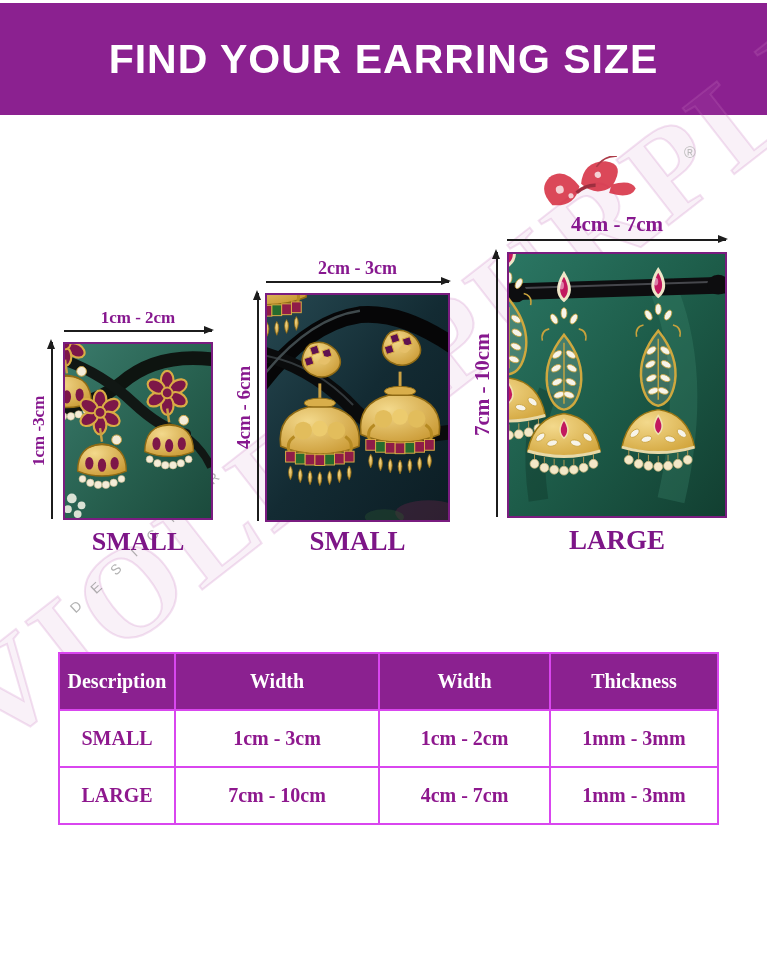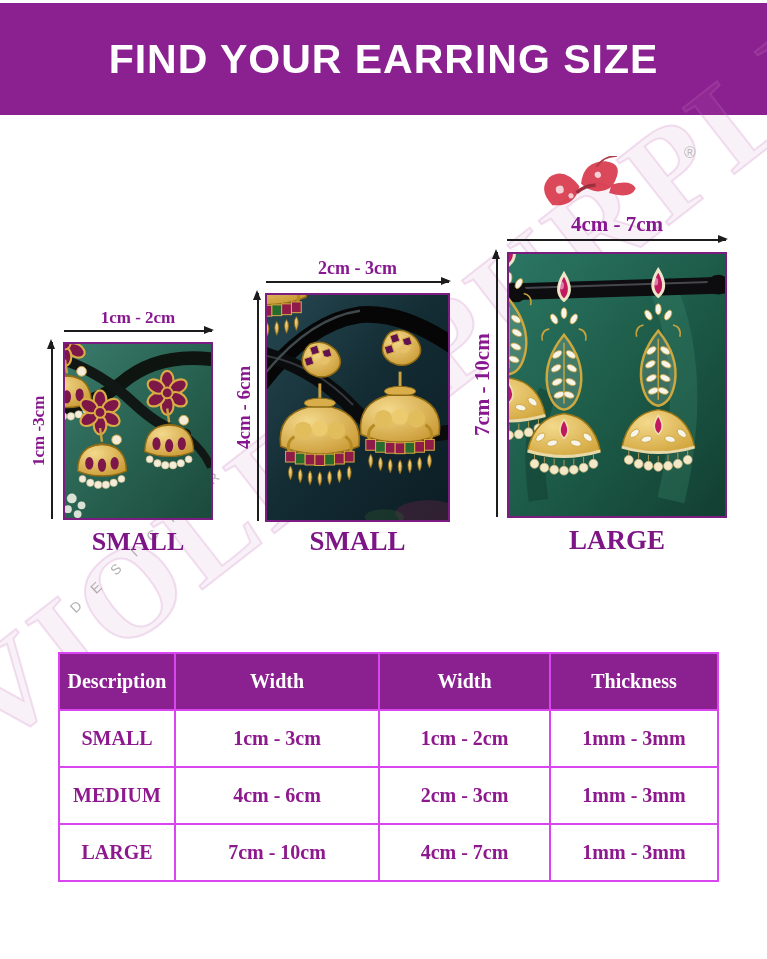--- a/index.html
+++ b/index.html
@@ -353,26 +353,20 @@
       </tr>
     </thead>
     <tbody>
       <tr>
         <td>SMALL</td>
         <td>1cm - 3cm</td>
         <td>1cm - 2cm</td>
         <td>1mm - 3mm</td>
       </tr>
       <tr>
-        <td>MEDIUM</td>
-        <td>4cm - 6cm</td>
-        <td>2cm - 3cm</td>
-        <td>1mm - 3mm</td>
-      </tr>
-      <tr>
         <td>LARGE</td>
         <td>7cm - 10cm</td>
         <td>4cm - 7cm</td>
         <td>1mm - 3mm</td>
       </tr>
     </tbody>
   </table>
 
 </div>
 

